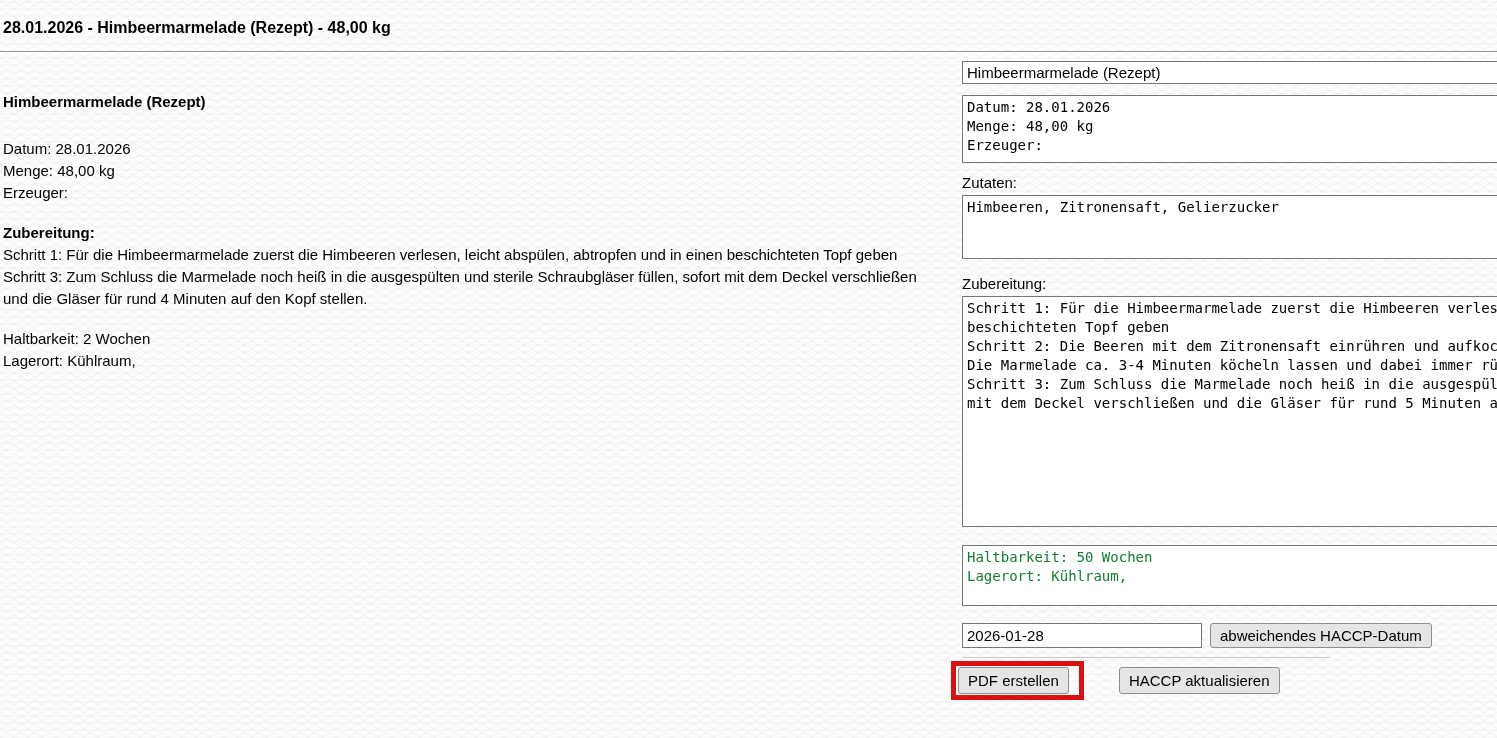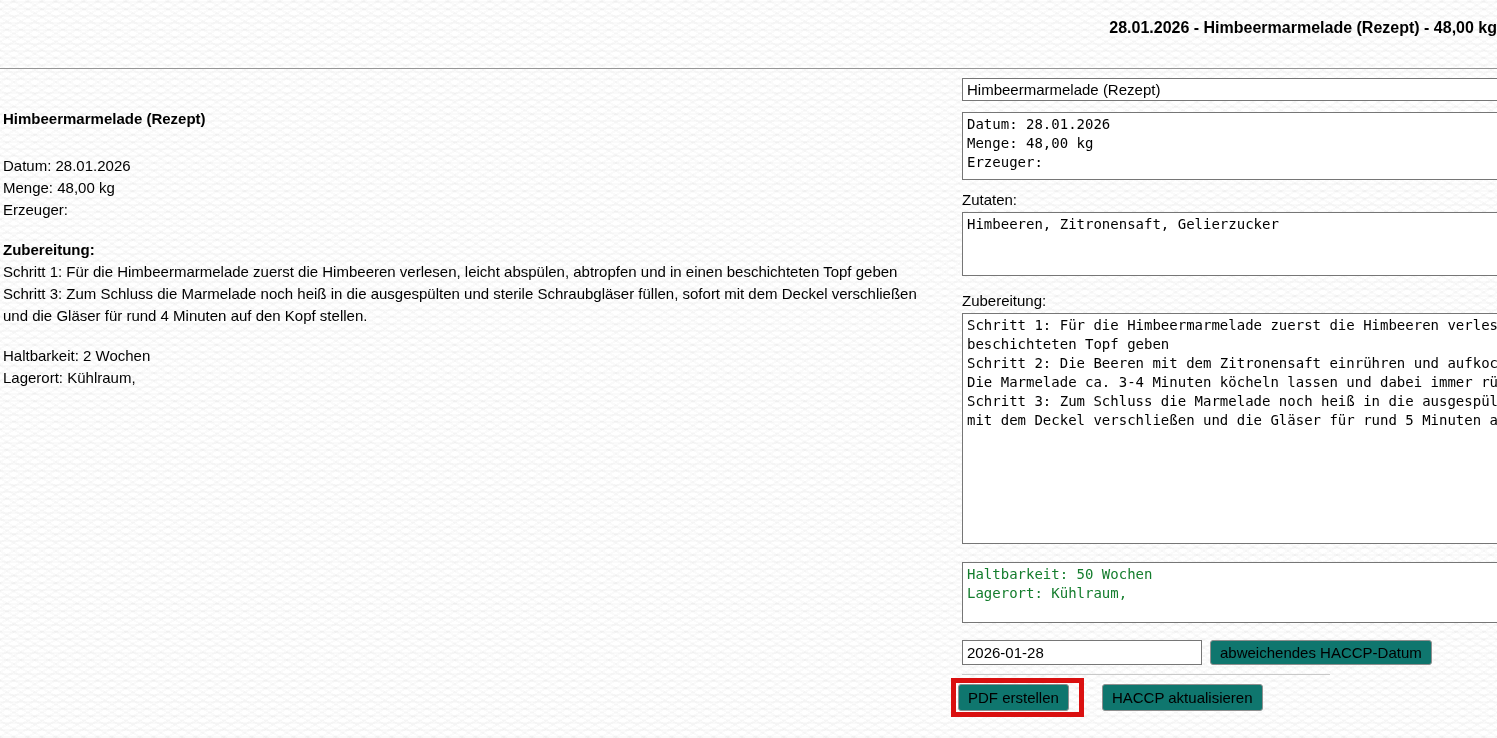--- a/index.html
+++ b/index.html
@@ -9,24 +9,23 @@
     font-family:"Liberation Sans", sans-serif;
     color:#000;
     background-color:#ffffff;
     background-image:
       repeating-linear-gradient(0deg,   rgba(0,0,0,0.020) 0 2px, transparent 2px 7px),
       repeating-linear-gradient(30deg,  rgba(0,0,0,0.020) 0 2px, transparent 2px 7px),
       repeating-linear-gradient(150deg, rgba(0,0,0,0.020) 0 2px, transparent 2px 7px);
   }
 
   header.page-header {
-    height:69px;
+    height:52px;
     padding:19px 0 0 3px;
     border-bottom:1px solid #969696;
-    text-align:right;
   }
   header.page-header h1 {
     margin:0;
     font-size:16px;
     font-weight:bold;
     line-height:18px;
   }
 
   main.content { display:flex; align-items:flex-start; }
 
@@ -78,21 +77,21 @@
   .zuber-box    { height:231px; margin-bottom:18px; }
   .haccp-box    { height:61px;  margin-bottom:17px; color:#147d2d; }
 
   .date-row { display:flex; align-items:center; gap:8px; height:25px; }
   .date-input { width:240px; height:25px; }
 
   button {
     font-family:"Liberation Sans", sans-serif;
     font-size:15px;
     color:#000;
-    background:#0f766e;
+    background:#e5e5e5;
     border:1px solid #8f8f8f;
     border-radius:3px;
     padding:3px 9px;
     height:27px;
     white-space:nowrap;
     cursor:pointer;
   }
   .abw-btn { height:25px; padding:2px 9px; }
 
   .sep {
@@ -104,21 +103,21 @@
   }
 
   .btn-row { display:flex; align-items:flex-start; }
   .red-ring {
     display:inline-block;
     border:5px solid #da1010;
     padding:1px 10px 1px 2px;
     margin:-6px 12px 0 -11px;
     line-height:0;
   }
-  .haccp-update-btn { margin-left:6px; }
+  .haccp-update-btn { margin-left:23px; }
 </style>
 </head>
 <body>
 
 <header class="page-header">
   <h1>28.01.2026 - Himbeermarmelade (Rezept) - 48,00 kg</h1>
 </header>
 
 <main class="content">
 

